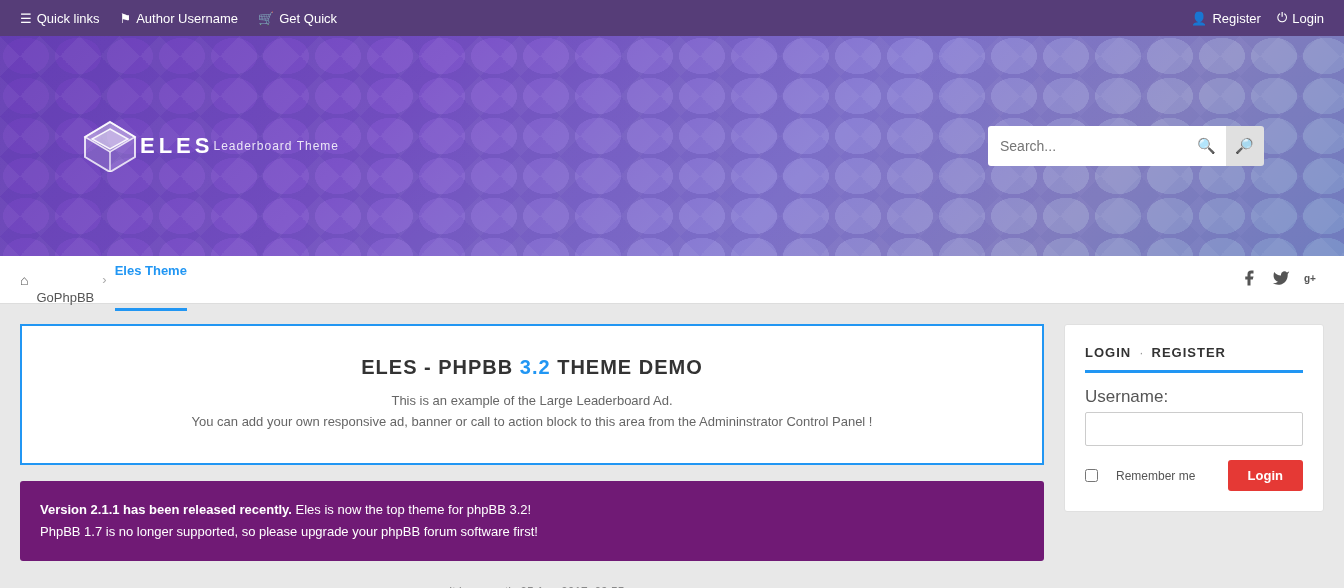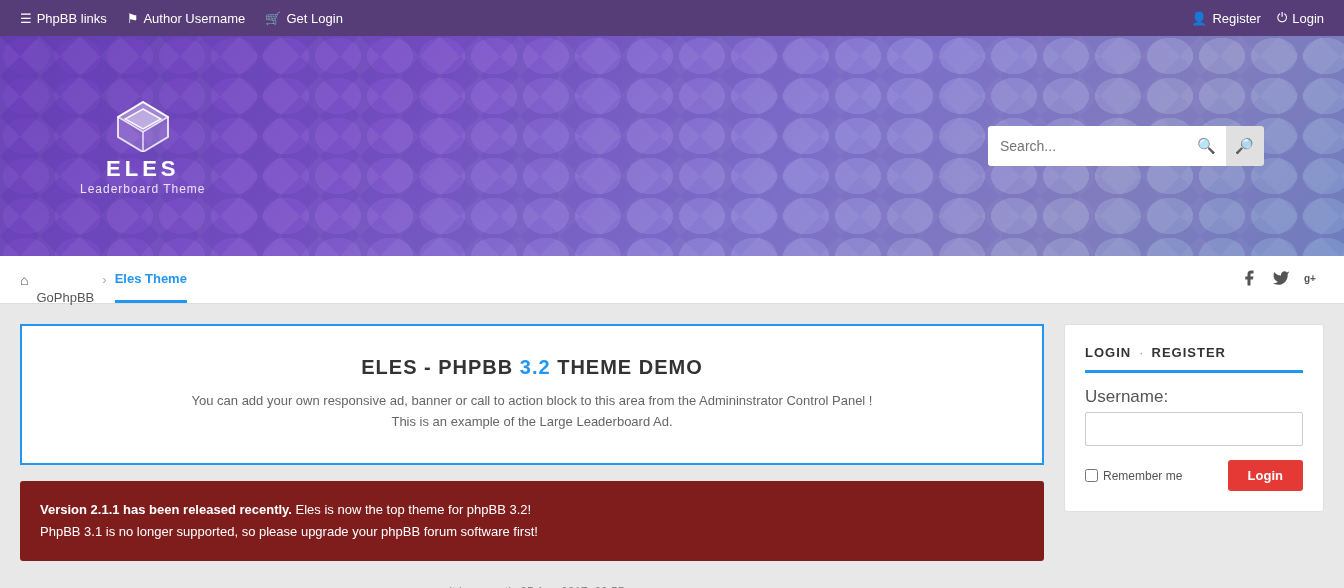--- a/index.html
+++ b/index.html
@@ -51,21 +51,21 @@
       background-size: 52px 40px;
       background-repeat: repeat;
       opacity: 0.7;
     }
 
     .hero-logo {
       position: relative;
       z-index: 2;
       margin-left: 80px;
       display: flex;
-      flex-direction: column;
+      flex-direction: row;
       align-items: center;
     }
     .logo-icon {
       width: 60px;
       height: 55px;
       margin-bottom: 4px;
     }
     .logo-text {
       color: #fff;
       font-size: 22px;
@@ -138,21 +138,21 @@
       align-items: center;
       gap: 8px;
       font-size: 13px;
     }
     .breadcrumb a { color: #555; text-decoration: none; margin-top: 36px; }
     .breadcrumb .sep { color: #aaa; }
     .breadcrumb .active {
       color: #2196F3;
       font-weight: 600;
       border-bottom: 3px solid #2196F3;
-      padding-bottom: 14px;
+      padding-bottom: 30px;
       padding-top: 14px;
     }
     .breadcrumb-social {
       display: flex;
       gap: 14px;
       align-items: center;
     }
     .social-icon {
       color: #666;
       font-size: 16px;
@@ -184,21 +184,21 @@
       font-weight: bold;
       color: #333;
       letter-spacing: 1px;
       margin-bottom: 12px;
     }
     .ad-title .highlight { color: #2196F3; }
     .ad-desc { font-size: 13px; color: #666; line-height: 1.6; }
 
     
     .notice-block {
-      background: #7f1d1d;
+      background: #701a75;
       border-radius: 3px;
       padding: 18px 20px;
       margin-bottom: 16px;
     }
     .notice-block p { color: #fff; font-size: 13px; line-height: 1.7; }
     .notice-block strong { font-weight: bold; }
 
     
     .sidebar-login {
       background: #fff;
@@ -238,21 +238,21 @@
       font-size: 13px;
       outline: none;
     }
     .forgot-link { font-size: 12px; color: #2196F3; text-decoration: none; cursor: pointer; }
     .remember-row {
       display: flex;
       align-items: center;
       justify-content: space-between;
       margin-top: 10px;
     }
-    .remember-check { display: flex; align-items: center; gap: 5px; font-size: 12px; color: #555; justify-content: space-between; }
+    .remember-check { display: flex; align-items: center; gap: 18px; font-size: 12px; color: #555; justify-content: space-between; }
     .login-btn {
       background: #e53935;
       color: #fff;
       border: none;
       border-radius: 3px;
       padding: 8px 20px;
       font-size: 13px;
       font-weight: bold;
       cursor: pointer;
     }
@@ -268,29 +268,29 @@
       padding: 8px 0;
     }
   </style>
 </head>
 <body>
 
 <nav class="top-nav">
   <div class="top-nav-left">
     <a>
       <span>☰</span>
-      <span>PhpBB links</span>
+      <span>Quick links</span>
     </a>
     <a>
       <span>⚑</span>
       <span>Author Username</span>
     </a>
     <a>
       <span>🛒</span>
-      <span>Get Login</span>
+      <span>Get Quick</span>
     </a>
   </div>
   <div class="top-nav-right">
     <a>
       <span>👤</span>
       <span>Register</span>
     </a>
     <a>
       <span>⏻</span>
       <span>Login</span>
@@ -354,30 +354,30 @@
 
 <div class="main-wrap">
 
   <div class="main-content">
 
     <div class="ad-block">
       <div class="ad-title">
         <span>ELES - PHPBB </span><span class="highlight">3.2</span><span> THEME DEMO</span>
       </div>
       <div class="ad-desc">
+        <p>This is an example of the Large Leaderboard Ad.</p>
         <p>You can add your own responsive ad, banner or call to action block to this area from the Admininstrator Control Panel !</p>
-        <p>This is an example of the Large Leaderboard Ad.</p>
       </div>
     </div>
 
     <div class="notice-block">
       <p>
         <strong>Version 2.1.1 has been released recently.</strong><span> Eles is now the top theme for phpBB 3.2!</span>
       </p>
-      <p>PhpBB 3.1 is no longer supported, so please upgrade your phpBB forum software first!</p>
+      <p>PhpBB 1.7 is no longer supported, so please upgrade your phpBB forum software first!</p>
     </div>
 
     <div class="footer-note">
       <span>♦ It is currently 25 Aug 2017, 09:55</span>
     </div>
   </div>
 
   <div class="sidebar">
     <div class="sidebar-login">
       <div class="login-header">

